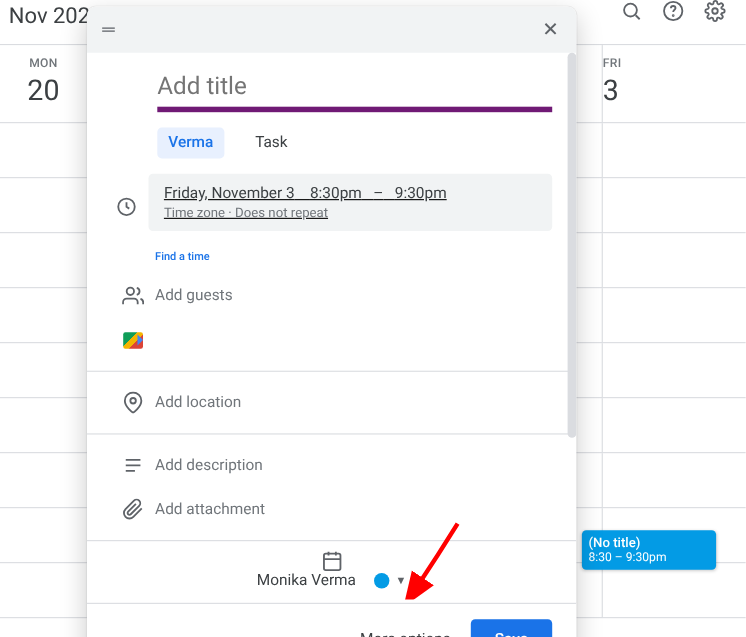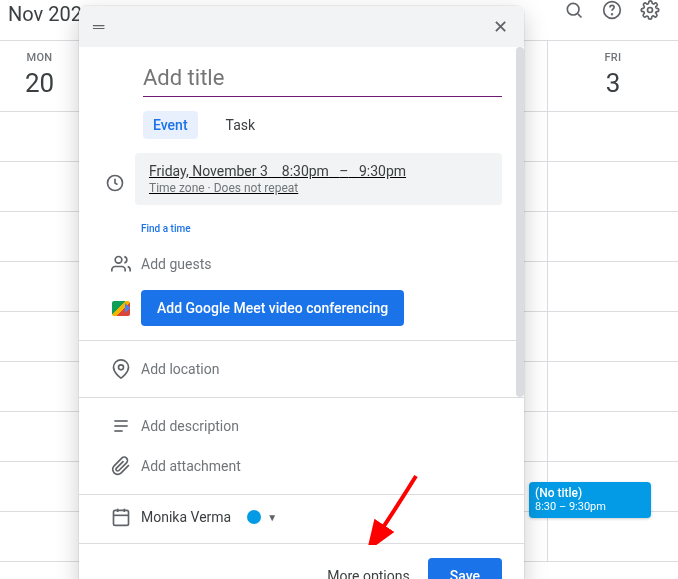--- a/index.html
+++ b/index.html
@@ -5,21 +5,21 @@
     * { margin: 0; padding: 0; box-sizing: border-box; font-family: 'Google Sans', Roboto, Arial, sans-serif; }
     body { width: 678px; height: 579px; background: #fff; position: relative; overflow: hidden; }
     
     
     .cal-header { position: absolute; top: 0; left: 0; right: 0; height: 40px; display: flex; align-items: flex-start; }
     .cal-title { font-size: 20px; color: #3c4043; padding: 2px 8px; }
     .cal-actions { position: absolute; right: 18px; top: 0; display: flex; gap: 18px; align-items: center; }
     .cal-actions > * { color: #5f6368; cursor: pointer; }
     
     .day-header { position: absolute; top: 40px; left: 0; right: 0; height: 72px; border-top: 1px solid #dadce0; border-bottom: 1px solid #dadce0; display: flex; background: #fff; }
-    .day-col { flex: 1; text-align: center; padding-top: 10px; border-right: 1px solid #dadce0; }
+    .day-col { flex: 1; text-align: left; padding-top: 10px; border-right: 1px solid #dadce0; }
     .day-label { font-size: 11px; color: #70757a; font-weight: 500; letter-spacing: 0.3px; }
     .day-num { font-size: 26px; color: #3c4043; margin-top: 4px; }
     
     .grid { position: absolute; top: 112px; left: 0; right: 0; bottom: 0; }
     .grid-row { height: 50px; border-bottom: 1px solid #dadce0; display: flex; }
     .grid-cell { flex: 1; border-right: 1px solid #dadce0; }
     .grid-cell:last-child { border-right: none; }
     
     .event-chip { position: absolute; left: 529px; top: 482px; width: 122px; height: 36px; background: #039be5; color: #fff; border-radius: 4px; padding: 4px 6px; font-size: 12px; box-shadow: 0 1px 3px rgba(0,0,0,0.2); }
     .event-chip-title { font-weight: 500; }
@@ -28,21 +28,21 @@
     
     .modal { position: absolute; left: 79px; top: 6px; width: 445px; background: #fff; border-radius: 8px; box-shadow: 0 8px 24px rgba(0,0,0,0.2), 0 0 0 1px rgba(0,0,0,0.05); overflow: hidden; }
     .modal-header { display: flex; justify-content: space-between; align-items: center; padding: 4px 10px; background: #f1f3f4; border-top-left-radius: 8px; border-top-right-radius: 8px; }
     .drag-handle { color: #5f6368; font-size: 16px; padding: 4px; }
     .close-btn { color: #5f6368; font-size: 18px; cursor: pointer; padding: 6px; }
     
     .modal-body { position: relative; }
     .scroll-indicator { position: absolute; right: 0; top: 0; width: 8px; height: 350px; background: #dadce0; border-radius: 4px; }
     
     .title-row { padding: 16px 22px 8px 64px; }
-    .title-input { font-size: 22px; color: #70757a; border: none; border-bottom: 1px solid #701a75; width: 100%; padding: 2px 0 6px 0; outline: none; }
+    .title-input { font-size: 22px; color: #70757a; border: none; border-bottom: 5px solid #701a75; width: 100%; padding: 2px 0 6px 0; outline: none; }
     
     .tabs-row { padding: 6px 0 6px 64px; display: flex; gap: 18px; }
     .tab { font-size: 14px; color: #3c4043; padding: 6px 10px; cursor: pointer; border-radius: 4px; }
     .tab.active { color: #1a73e8; background: #e8f0fe; font-weight: 500; }
     
     .row { display: flex; align-items: center; padding: 0 22px; min-height: 40px; }
     .row-icon { width: 40px; color: #5f6368; display: flex; align-items: center; justify-content: center; }
     .row-content { flex: 1; }
     
     .time-block { background: #f1f3f4; border-radius: 4px; padding: 10px 14px; margin: 8px 22px 8px 56px; position: relative; text-decoration: underline; }
@@ -166,21 +166,21 @@
     <span class="close-btn">✕</span>
   </div>
   <div class="modal-body">
     <div class="scroll-indicator"></div>
 
     <div class="title-row">
       <input class="title-input" placeholder="Add title" style="">
     </div>
 
     <div class="tabs-row">
-      <span class="tab active">Event</span>
+      <span class="tab active">Verma</span>
       <span class="tab">Task</span>
     </div>
 
     <div style="position:relative;">
       <span class="clock-icon" style="position:absolute; left:26px; top:20px;"><svg class="ico" viewBox="0 0 24 24" fill="none" stroke="currentColor" stroke-width="2">
             <circle cx="12" cy="12" r="9"></circle>
             <polyline points="12 7 12 12 15 14"></polyline>
           </svg></span>
       <div class="time-block">
         <div class="time-main">
@@ -204,21 +204,20 @@
             <path d="M16 3.13a4 4 0 010 7.75"></path>
           </svg>
         </span>
       <span class="row-content text-pl">Add guests</span>
     </div>
 
     <div class="row" style="padding-top:6px; padding-bottom:6px;">
       <span class="row-icon">
           <span class="meet-icon"></span>
         </span>
-      <button class="meet-btn">Add Google Meet video conferencing</button>
     </div>
 
     <div class="divider"></div>
 
     <div class="row">
       <span class="row-icon">
           <svg class="ico" viewBox="0 0 24 24" fill="none" stroke="currentColor" stroke-width="2">
             <path d="M21 10c0 7-9 13-9 13s-9-6-9-13a9 9 0 0118 0z"></path>
             <circle cx="12" cy="10" r="3"></circle>
           </svg>
@@ -243,21 +242,21 @@
       <span class="row-icon">
           <svg class="ico" viewBox="0 0 24 24" fill="none" stroke="currentColor" stroke-width="2">
             <path d="M21.44 11.05l-9.19 9.19a6 6 0 01-8.49-8.49l9.19-9.19a4 4 0 015.66 5.66l-9.2 9.19a2 2 0 01-2.83-2.83l8.49-8.48"></path>
           </svg>
         </span>
       <span class="row-content text-pl">Add attachment</span>
     </div>
 
     <div class="divider"></div>
 
-    <div class="row" style="padding-bottom:12px;">
+    <div class="row" style="padding-bottom:12px;flex-direction:column;">
       <span class="row-icon">
           <svg class="ico" viewBox="0 0 24 24" fill="none" stroke="currentColor" stroke-width="2">
             <rect x="3" y="4" width="18" height="18" rx="2"></rect>
             <line x1="16" y1="2" x2="16" y2="6"></line>
             <line x1="8" y1="2" x2="8" y2="6"></line>
             <line x1="3" y1="10" x2="21" y2="10"></line>
           </svg>
         </span>
       <span class="row-content" style="color:#3c4043; font-size:14px; display:flex; align-items:center;">
         <span>Monika Verma</span>

